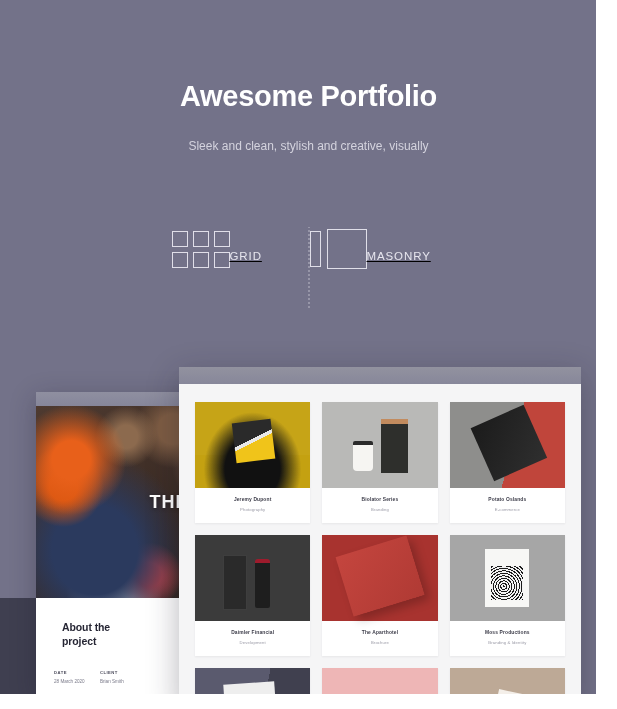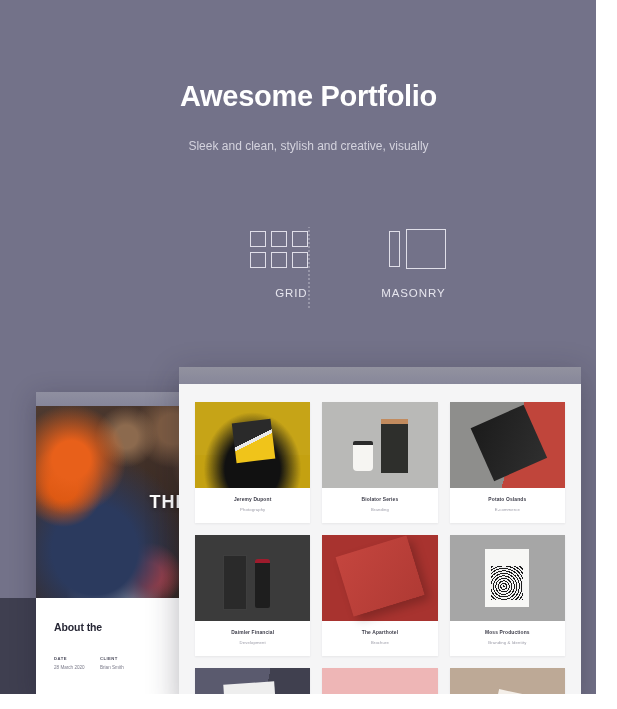--- a/index.html
+++ b/index.html
@@ -39,23 +39,24 @@
   
   .layouts {
     position: absolute; left: 0; top: 224px; width: 617px;
     display: flex;
     justify-content: center;
     align-items: flex-start;
   }
   .layout-opt {
     width: 136px;
     display: flex;
-    flex-direction: column;
-    align-items: flex-end;
+    flex-direction: row;
+    align-items: center;
     cursor: pointer;
+    text-decoration: underline;
   }
   .layout-icon {
     height: 50px;
     display: flex;
     align-items: center;
     justify-content: center;
   }
   .layout-label {
     margin-top: 13px;
     font-size: 11.5px;
@@ -130,21 +131,21 @@
     font-size: 18px;
     font-weight: bold;
     letter-spacing: 1px;
     text-shadow: 0 1px 4px rgba(0,0,0,0.4);
     padding-left: 88px;
     white-space: nowrap;
   }
   .mock-left .mbody { padding: 22px 18px 0 18px; }
   .mabout {
     font-size: 10.5px; font-weight: bold; color: #262634;
-    line-height: 14px; letter-spacing: -0.1px;
+    line-height: 14px; letter-spacing: -0.1px; margin-left: 8px;
   }
   .meta-row { display: flex; margin-top: 22px; }
   .meta-col { width: 46px; }
   .meta-k { font-size: 4.2px; color: #4c4c5c; letter-spacing: 0.45px; font-weight: bold; }
   .meta-v { font-size: 4.6px; color: #7b7b8a; margin-top: 4px; }
 
   
   .mock-right {
     position: absolute; left: 179px; top: 367px;
     width: 402px; height: 342px;
@@ -320,20 +321,21 @@
 
   <div class="left-dark"></div>
 
   <div class="mock-left">
     <div class="mbar"></div>
     <div class="mphoto">
       <div class="mphoto-overlay">THE T</div>
     </div>
     <div class="mbody">
       <div class="mabout">About the</div>
+      <div class="mabout">project</div>
       <div class="meta-row">
         <div class="meta-col">
           <div class="meta-k">DATE</div>
           <div class="meta-v">28 March 2020</div>
         </div>
         <div class="meta-col">
           <div class="meta-k">CLIENT</div>
           <div class="meta-v">Brian Smith</div>
         </div>
       </div>

